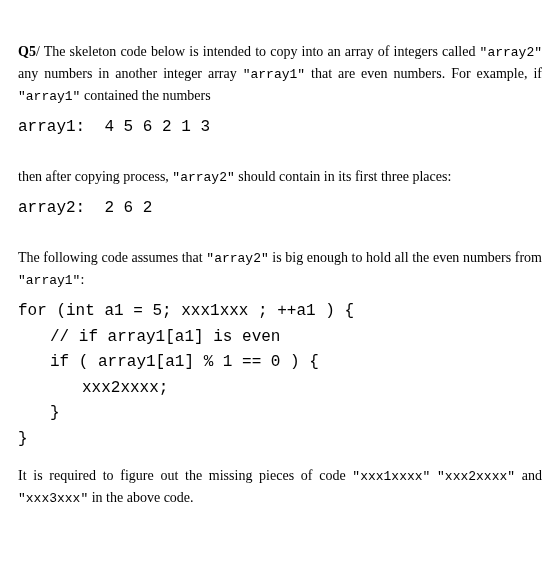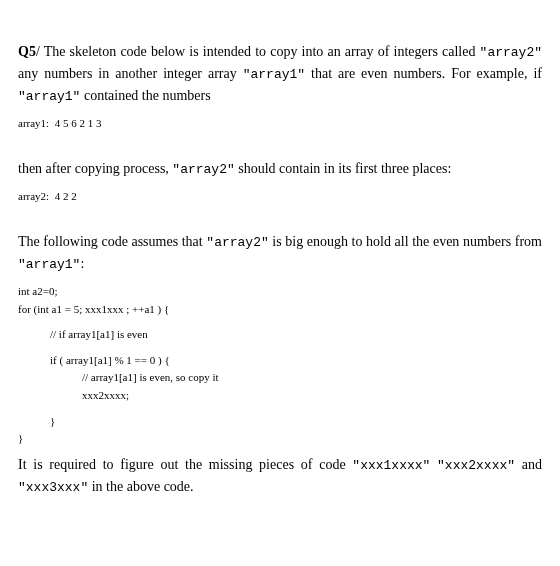--- a/index.html
+++ b/index.html
@@ -25,35 +25,34 @@
       margin-top: 25px;
     }
     .bold {
       font-weight: bold;
     }
     .code-inline {
       font-family: 'Courier New', Courier, monospace;
       font-size: 13px;
     }
     .code-block {
-      font-family: Liberation Serif, serif;
-      font-size: 11px;
+      font-family: Liberation Mono, monospace;
+      font-size: 16px;
       margin: 8px 0 8px 0;
       line-height: 1.6;
     }
     .code-block .line {
       display: block;
       white-space: pre;
     }
     .section {
       margin-bottom: 6px;
     }
     .indent1 {
       padding-left: 32px;
-      margin-top: 8px;
     }
     .indent2 {
       padding-left: 64px;
     }
   </style>
 </head>
 <body>
 
 <div class="section question-text">
   <span class="bold">Q5</span><span>/ The skeleton code below is intended to copy into an array of integers called <span class="code-inline">"array2"</span> any numbers in another integer array <span class="code-inline">"array1"</span> that are even numbers. For example, if <span class="code-inline">"array1"</span> contained the numbers</span>
@@ -61,33 +60,31 @@
 
 <div class="code-block section">
   <span class="line">array1:  4 5 6 2 1 3</span>
 </div>
 
 <div class="section question-text">
   then after copying process, <span class="code-inline">"array2"</span> should contain in its first three places:
 </div>
 
 <div class="code-block section">
-  <span class="line">array2:  4 2 2</span>
+  <span class="line">array2:  2 6 2</span>
 </div>
 
 <div class="section question-text">
   The following code assumes that <span class="code-inline">"array2"</span> is big enough to hold all the even numbers from <span class="code-inline">"array1"</span>:
 </div>
 
 <div class="code-block section">
-  <span class="line">int a2=0;</span>
   <span class="line">for (int a1 = 5; xxx1xxx ; ++a1 ) {</span>
   <span class="line indent1">// if array1[a1] is even</span>
   <span class="line indent1">if ( array1[a1] % 1 == 0 ) {</span>
-  <span class="line indent2">// array1[a1] is even, so copy it</span>
   <span class="line indent2">xxx2xxxx;</span>
   <span class="line indent1">}</span>
   <span class="line">}</span>
 </div>
 
-<div class="section question-text" style="margin-top: 6px;">
+<div class="section question-text" style="margin-top: 12px;">
   It is required to figure out the missing pieces of code <span class="code-inline">"xxx1xxxx"</span> <span class="code-inline">"xxx2xxxx"</span> and <span class="code-inline">"xxx3xxx"</span> in the above code.
 </div>
 
 </body></html>

